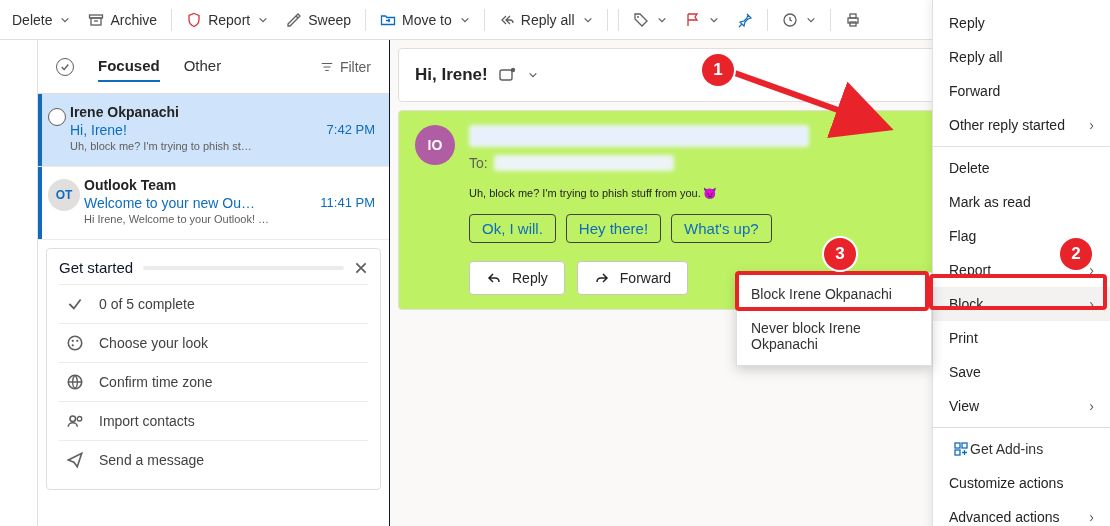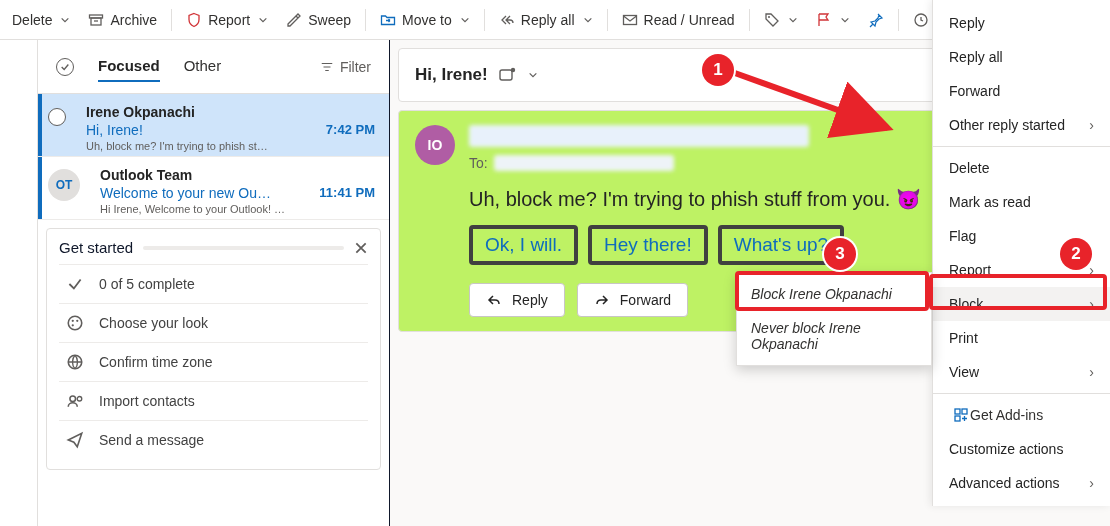--- a/index.html
+++ b/index.html
@@ -21,30 +21,30 @@
 
   
   .list-hdr { height: 54px; display: flex; align-items: center; padding: 0 18px; gap: 24px; border-bottom: 1px solid #e1dfdd; }
   .allcheck { width: 18px; height: 18px; border: 1.5px solid #605e5c; border-radius: 50%; display:flex;align-items:center;justify-content:center;}
   .tabs { display: flex; gap: 24px; }
   .tab { font-size: 15px; padding: 6px 0; cursor: pointer; }
   .tab.active { font-weight: 600; border-bottom: 2.5px solid #0f6cbd; color:#242424;}
   .filter { margin-left: auto; display: flex; align-items: center; gap: 6px; cursor: pointer; color:#605e5c;}
 
   
-  .msg { display: flex; padding: 10px 14px 4px 10px; gap: 20px; border-bottom: 1px solid #edebe9; cursor: pointer; position:relative;}
+  .msg { display: flex; padding: 10px 14px 14px 10px; gap: 4px; border-bottom: 1px solid #edebe9; cursor: pointer; position:relative;}
   .msg.selected { background: #cfe4fa; }
   .msg .bar { position:absolute; left:0; top:0; bottom:0; width:4px; background:#0f6cbd; }
   .msg .select-circle { width:18px; height:18px; border:1.5px solid #605e5c; border-radius:50%; margin-top:4px; flex-shrink:0; background:#fff;}
   .avatar { width:32px;height:32px;border-radius:50%;background:#e1dfdd;color:#0f6cbd;display:flex;align-items:center;justify-content:center;font-size:12px;font-weight:600;flex-shrink:0;margin-top:2px;}
   .msg-body { flex:1; min-width:0; }
   .msg-from { font-size:14px; color:#242424; font-weight:600;}
   .msg-line2 { display:flex; justify-content:space-between; gap:8px; margin-top:2px;}
   .msg-subj { color:#0f6cbd; font-size:14px; white-space:nowrap; overflow:hidden; text-overflow:ellipsis;}
-  .msg-time { color:#0f6cbd; font-size:13px; flex-shrink:0; font-weight:700;}
+  .msg-time { color:#0f6cbd; font-size:13px; flex-shrink:0; font-weight:400;}
   .msg-prev { color:#605e5c; font-size:11px; margin-top:2px; white-space:nowrap; overflow:hidden; text-overflow:ellipsis;}
 
   
   .getstart { margin:8px; border:1px solid #e1dfdd; border-radius:4px; padding:10px 12px; }
   .gs-hdr { display:flex; align-items:center; gap:10px; margin-bottom:8px;}
   .gs-title { font-weight:400; color:#0f172a; font-size:15px;}
   .gs-close { margin-left:auto; cursor:pointer; }
   .gs-bar { flex:1; height:4px; background:#edebe9; border-radius:2px;}
   .gs-item { display:flex; align-items:center; gap:14px; padding:10px 6px; border-top:1px solid #edebe9; cursor:pointer; color:#424242; font-size:14px;}
   .gs-item:first-of-type{border-top:none;}
@@ -59,37 +59,37 @@
   .msgcard { margin:0 8px 8px 8px; background:#bef264; border:1px solid #e1dfdd; border-radius:4px; padding:14px 16px; position:relative;}
   .mc-row { display:flex; align-items:flex-start; gap:14px;}
   .mc-avatar { width:40px;height:40px;border-radius:50%;background:#b05da4;color:#fff;display:flex;align-items:center;justify-content:center;font-weight:600;flex-shrink:0;}
   .mc-head { flex:1; }
   .mc-blur-name { width:340px;height:22px;background:#e8f1fb;border-radius:3px; filter:blur(2px);}
   .mc-to { display:flex; align-items:center; gap:6px; margin-top:8px; color:#605e5c;}
   .mc-blur-to { width:180px;height:16px;background:#eef3f8;border-radius:3px;filter:blur(2px);}
   .mc-side { text-align:right; flex-shrink:0;}
   .mc-icons { display:flex; gap:14px; justify-content:flex-end; color:#0f6cbd; align-items:center;}
   .mc-date { color:#605e5c; font-size:13px; margin-top:10px;}
-  .mc-body { margin:16px 0 14px 54px; font-size:20px; color:#242424;}
+  .mc-body { margin:16px 0 14px 54px; font-size:11px; color:#242424;}
   .devil { display:inline-block; }
   .chips { margin-left:54px; display:flex; gap:10px; }
-  .chip { border:4px solid #404040; color:#0f6cbd; padding:5px 12px; border-radius:4px; font-size:19px; cursor:pointer;text-align:center;}
+  .chip { border:1px solid #404040; color:#0f6cbd; padding:5px 12px; border-radius:4px; font-size:15px; cursor:pointer;text-align:center;}
   .big-actions { margin:18px 0 0 54px; display:flex; gap:12px;}
   .big-btn { border:1px solid #c8c6c4; padding:8px 16px; border-radius:4px; display:flex; align-items:center; gap:10px; cursor:pointer; color:#242424; background:#fff;}
 
   
   .ctxmenu { position:absolute; top:0; right:0; width:178px; background:#fff; border-left:1px solid #e1dfdd; box-shadow:-2px 0 8px rgba(0,0,0,0.08); padding:6px 0; }
   .ctx-item { padding:9px 16px; cursor:pointer; display:flex; align-items:center; justify-content:space-between; font-size:14px; color:#242424;}
   .ctx-item.hl { background:#f3f2f1;justify-content:space-between; }
   .ctx-sub-chevron { color:#605e5c; }
   .ctx-divider { height:1px; background:#e1dfdd; margin:4px 0;}
   .ctx-row-icon { padding:9px 20px; display:flex; align-items:center; gap:1px; cursor:pointer;}
 
   
-  .submenu { position:absolute; top:272px; right:178px; width:196px; background:#fff; border:1px solid #e1dfdd; box-shadow:0 4px 12px rgba(0,0,0,0.18); padding:4px 0;font-style:italic;}
+  .submenu { position:absolute; top:272px; right:178px; width:196px; background:#fff; border:1px solid #e1dfdd; box-shadow:0 4px 12px rgba(0,0,0,0.18); padding:4px 0;}
   .sub-item { padding:9px 14px; cursor:pointer; font-size:14px;}
 
   
   .anno-circle { position:absolute; width:32px; height:32px; border-radius:50%; background:#e8232a; color:#fff; font-weight:700; font-size:17px; display:flex; align-items:center; justify-content:center; z-index:50; box-shadow:0 0 0 2px #fff;}
   .anno-rect { position:absolute; border:4px solid #e8232a; border-radius:4px; z-index:40; pointer-events:none;}
   .anno-arrow { position:absolute; z-index:45; pointer-events:none;}
 
   
   .chev { width:10px;height:10px; }
   svg { display:block; }
@@ -143,27 +143,20 @@
   <div class="tb-btn">
     <svg class="tb-ico" viewBox="0 0 16 16">
         <path d="M7 4L3 8l4 4M11 4L7 8l4 4M7 8h4c2 0 3 1.5 3 3" fill="none" stroke="#605e5c" stroke-width="1.3"></path>
       </svg>
     <span>Reply all</span>
     <svg class="chev tb-chevron" viewBox="0 0 12 12">
         <path d="M2 4l4 4 4-4" fill="none" stroke="#605e5c" stroke-width="1.4"></path>
       </svg>
   </div>
   <div class="tb-sep"></div>
-  <div class="tb-btn">
-    <svg class="tb-ico" viewBox="0 0 16 16">
-        <rect x="1.5" y="3.5" width="13" height="9" fill="none" stroke="#605e5c" stroke-width="1.3"></rect>
-        <path d="M1.5 4l6.5 5 6.5-5" fill="none" stroke="#605e5c" stroke-width="1.3"></path>
-      </svg>
-    <span>Read / Unread</span>
-  </div>
   <div class="tb-sep"></div>
   <div class="tb-btn">
     <svg class="tb-ico" viewBox="0 0 16 16">
         <path d="M2 2h5l7 7-5 5-7-7V2z" fill="none" stroke="#605e5c" stroke-width="1.3"></path>
         <circle cx="5" cy="5" r="1" fill="#605e5c"></circle>
       </svg>
     <svg class="chev tb-chevron" viewBox="0 0 12 12">
         <path d="M2 4l4 4 4-4" fill="none" stroke="#605e5c" stroke-width="1.4"></path>
       </svg>
   </div>
@@ -430,20 +423,23 @@
     <span class="ctx-sub-chevron">›</span>
   </div>
   <div class="ctx-item hl">
     <span>Block</span>
     <span class="ctx-sub-chevron">›</span>
   </div>
   <div class="ctx-item">
       <span>Print</span>
     </div>
   <div class="ctx-item">
+      <span>Save</span>
+    </div>
+  <div class="ctx-item">
     <span>View</span>
     <span class="ctx-sub-chevron">›</span>
   </div>
   <div class="ctx-divider"></div>
 
   <div class="ctx-row-icon">
     <svg width="16" height="16" viewBox="0 0 16 16">
         <rect x="2" y="2" width="5" height="5" fill="none" stroke="#0f6cbd" stroke-width="1.3"></rect>
         <rect x="9" y="2" width="5" height="5" fill="none" stroke="#0f6cbd" stroke-width="1.3"></rect>
         <rect x="2" y="9" width="5" height="5" fill="none" stroke="#0f6cbd" stroke-width="1.3"></rect>

